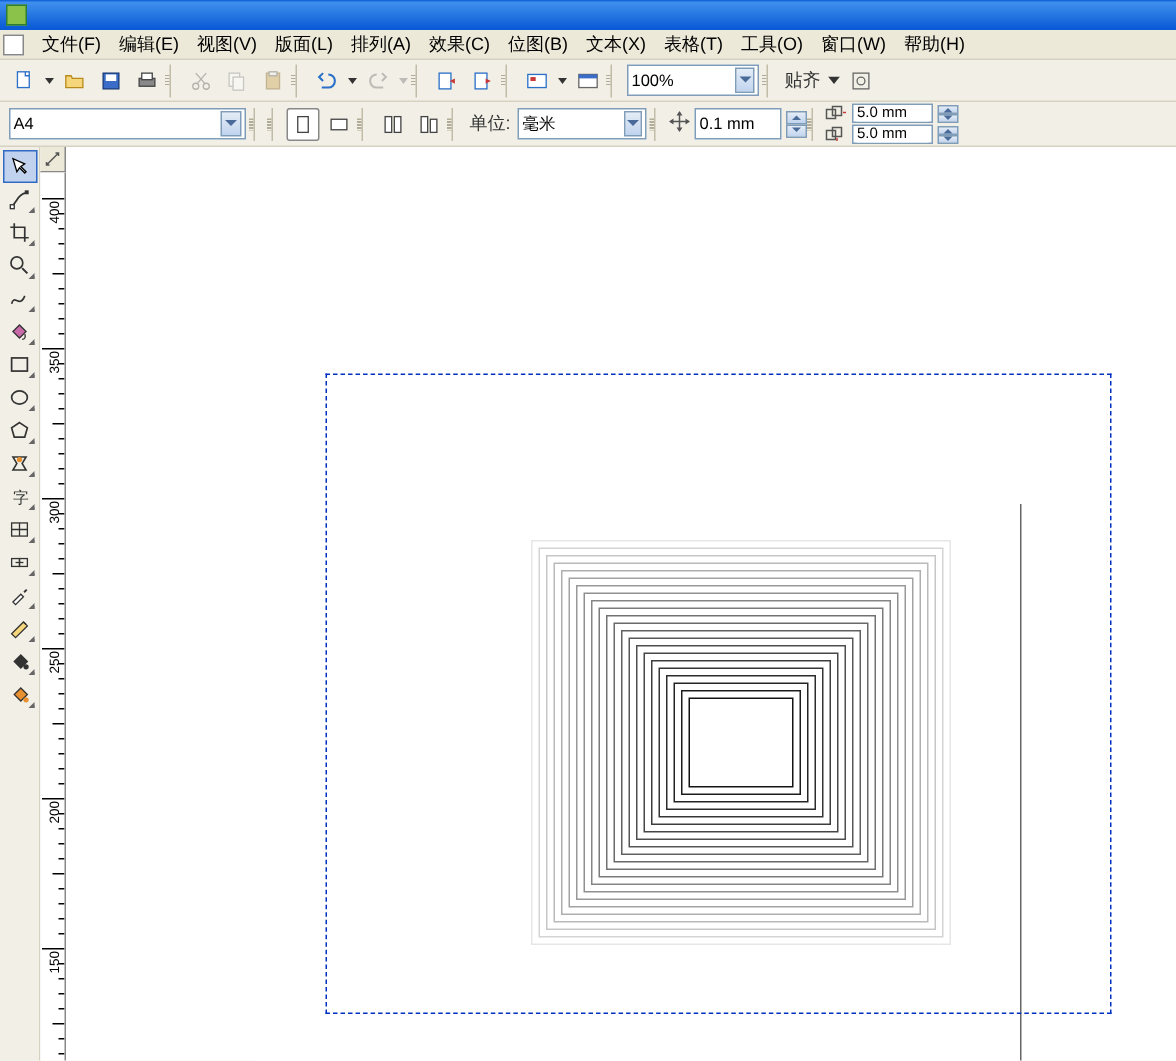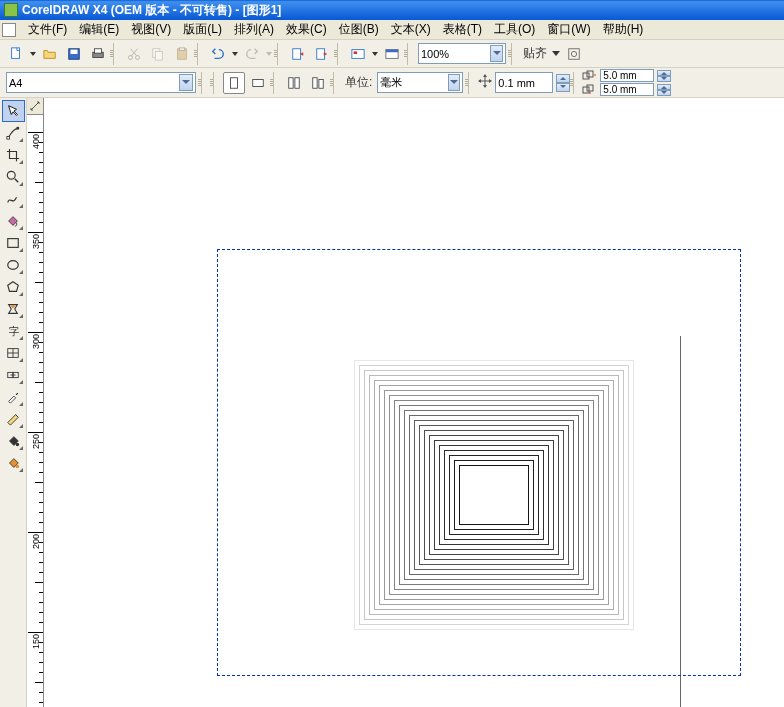--- a/index.html
+++ b/index.html
@@ -43,21 +43,20 @@
 .vruler .tlabel{position:absolute;right:2px;font-size:9px;writing-mode:vertical-rl;transform:rotate(180deg);}
 .selbox{position:absolute;border:1px dashed #0030c0;}
 .nestsq{position:absolute;border:1px solid;}
 .paperedge{position:absolute;border-right:1px solid #666;border-bottom:0;}
 </style>
 </head>
 <body>
 
 <div class="titlebar">
   <span class="icon"></span>
-  <span>CorelDRAW X4 (OEM 版本 - 不可转售) - [图形1]</span>
 </div>
 
 <div class="menubar">
   <span class="appicon"></span>
   <span class="mitem">文件(F)</span>
   <span class="mitem">编辑(E)</span>
   <span class="mitem">视图(V)</span>
   <span class="mitem">版面(L)</span>
   <span class="mitem">排列(A)</span>
   <span class="mitem">效果(C)</span>
@@ -184,21 +183,21 @@
     </span>
   <span class="tbtn">
       <svg viewBox="0 0 16 16">
         <rect x="2" y="2" width="12" height="12" fill="none" stroke="#666"></rect>
         <circle cx="8" cy="8" r="3" fill="none" stroke="#666"></circle>
       </svg>
     </span>
 </div>
 
 <div class="toolbar prop">
-  <div class="dropdown" style="width:190px">
+  <div class="dropdown" style="width:158px">
     <input value="A4" style="">
     <span class="dropbtn"></span>
   </div>
   <span class="sep"></span>
   <span class="sep"></span>
   <span class="tbtn" style="border:1px solid #888;background:#fff;">
       <svg viewBox="0 0 16 16">
         <rect x="4" y="2" width="8" height="12" fill="#fff" stroke="#444"></rect>
       </svg>
     </span>

